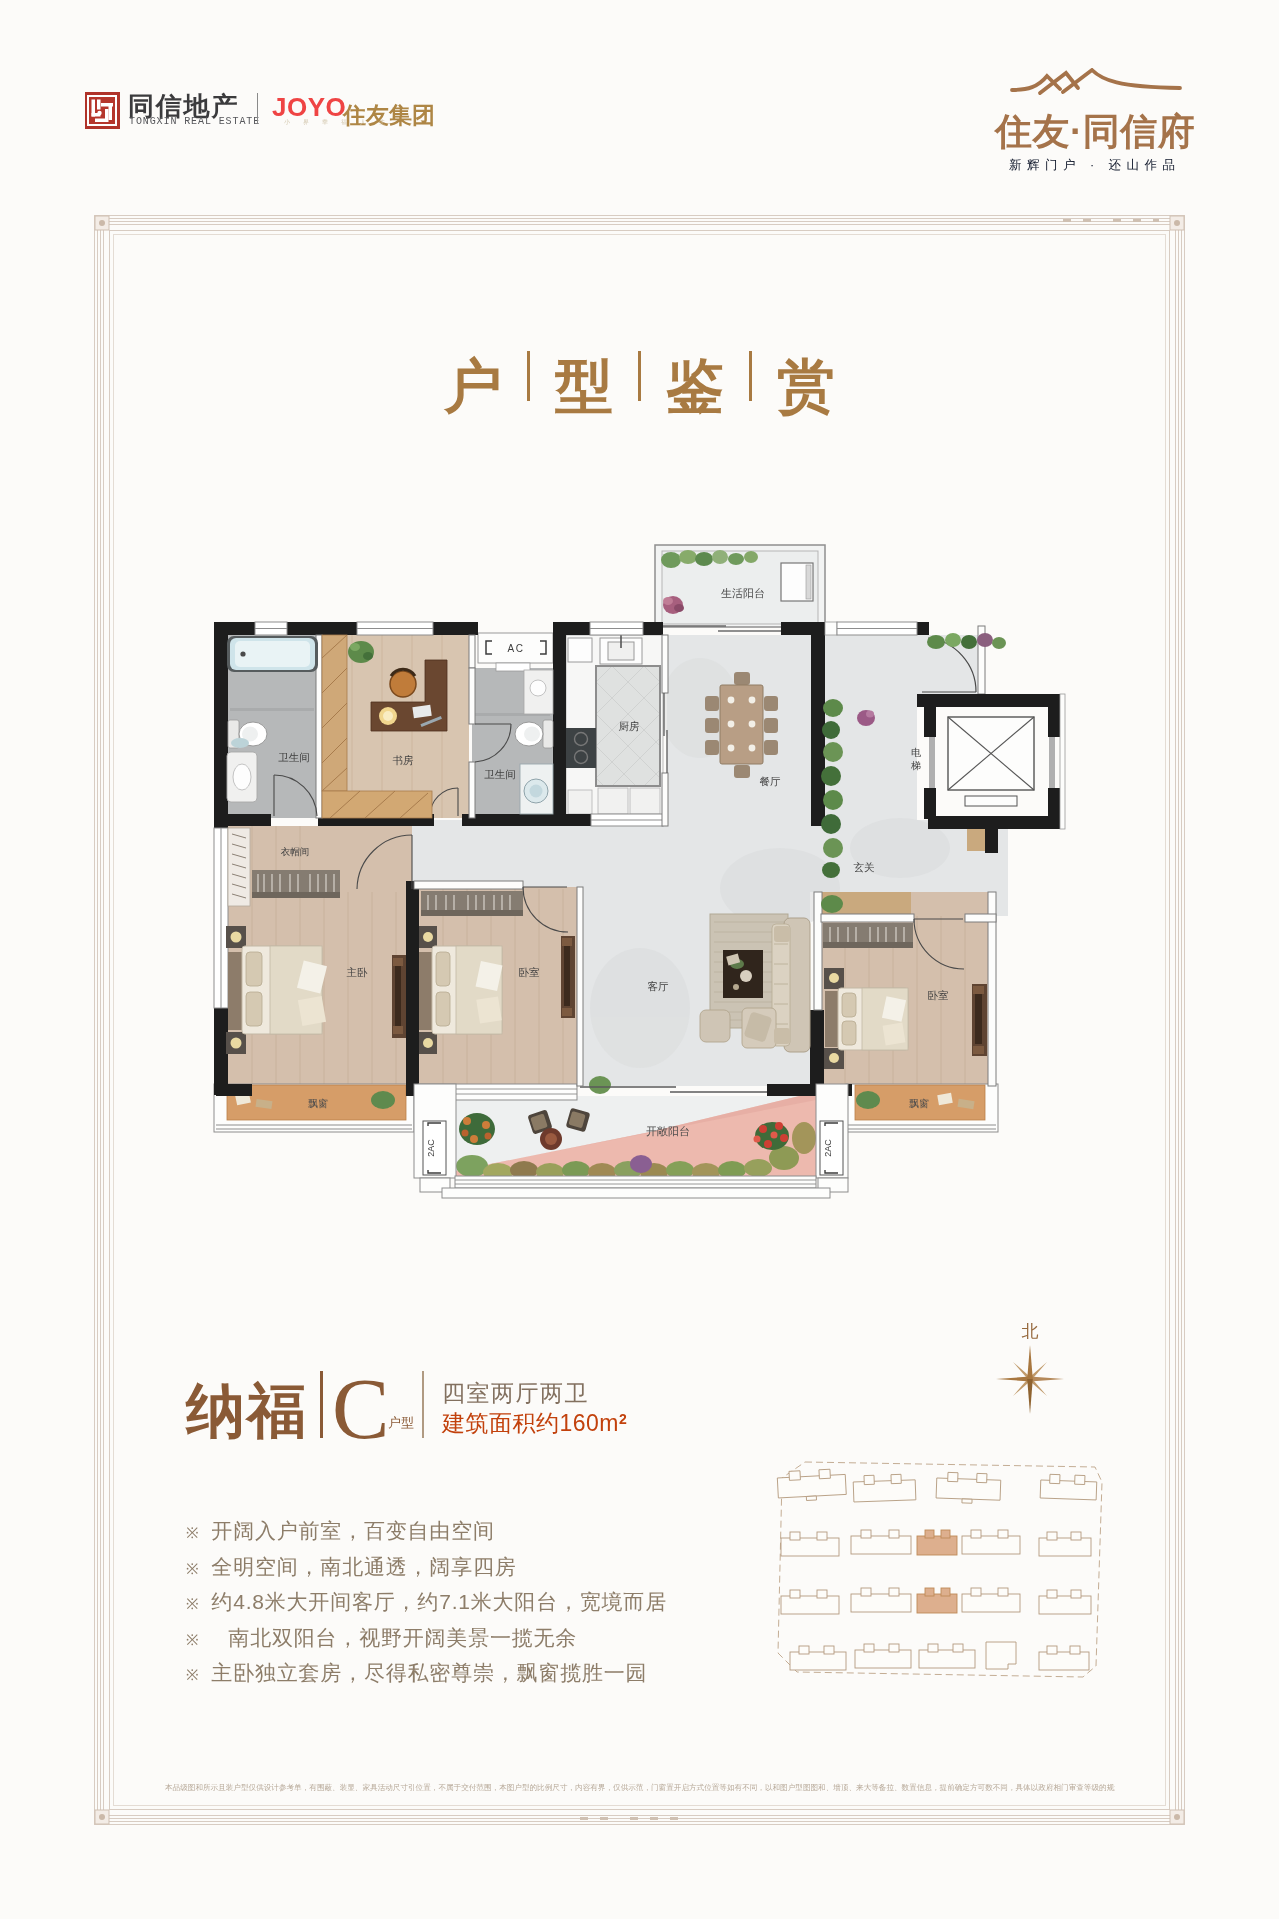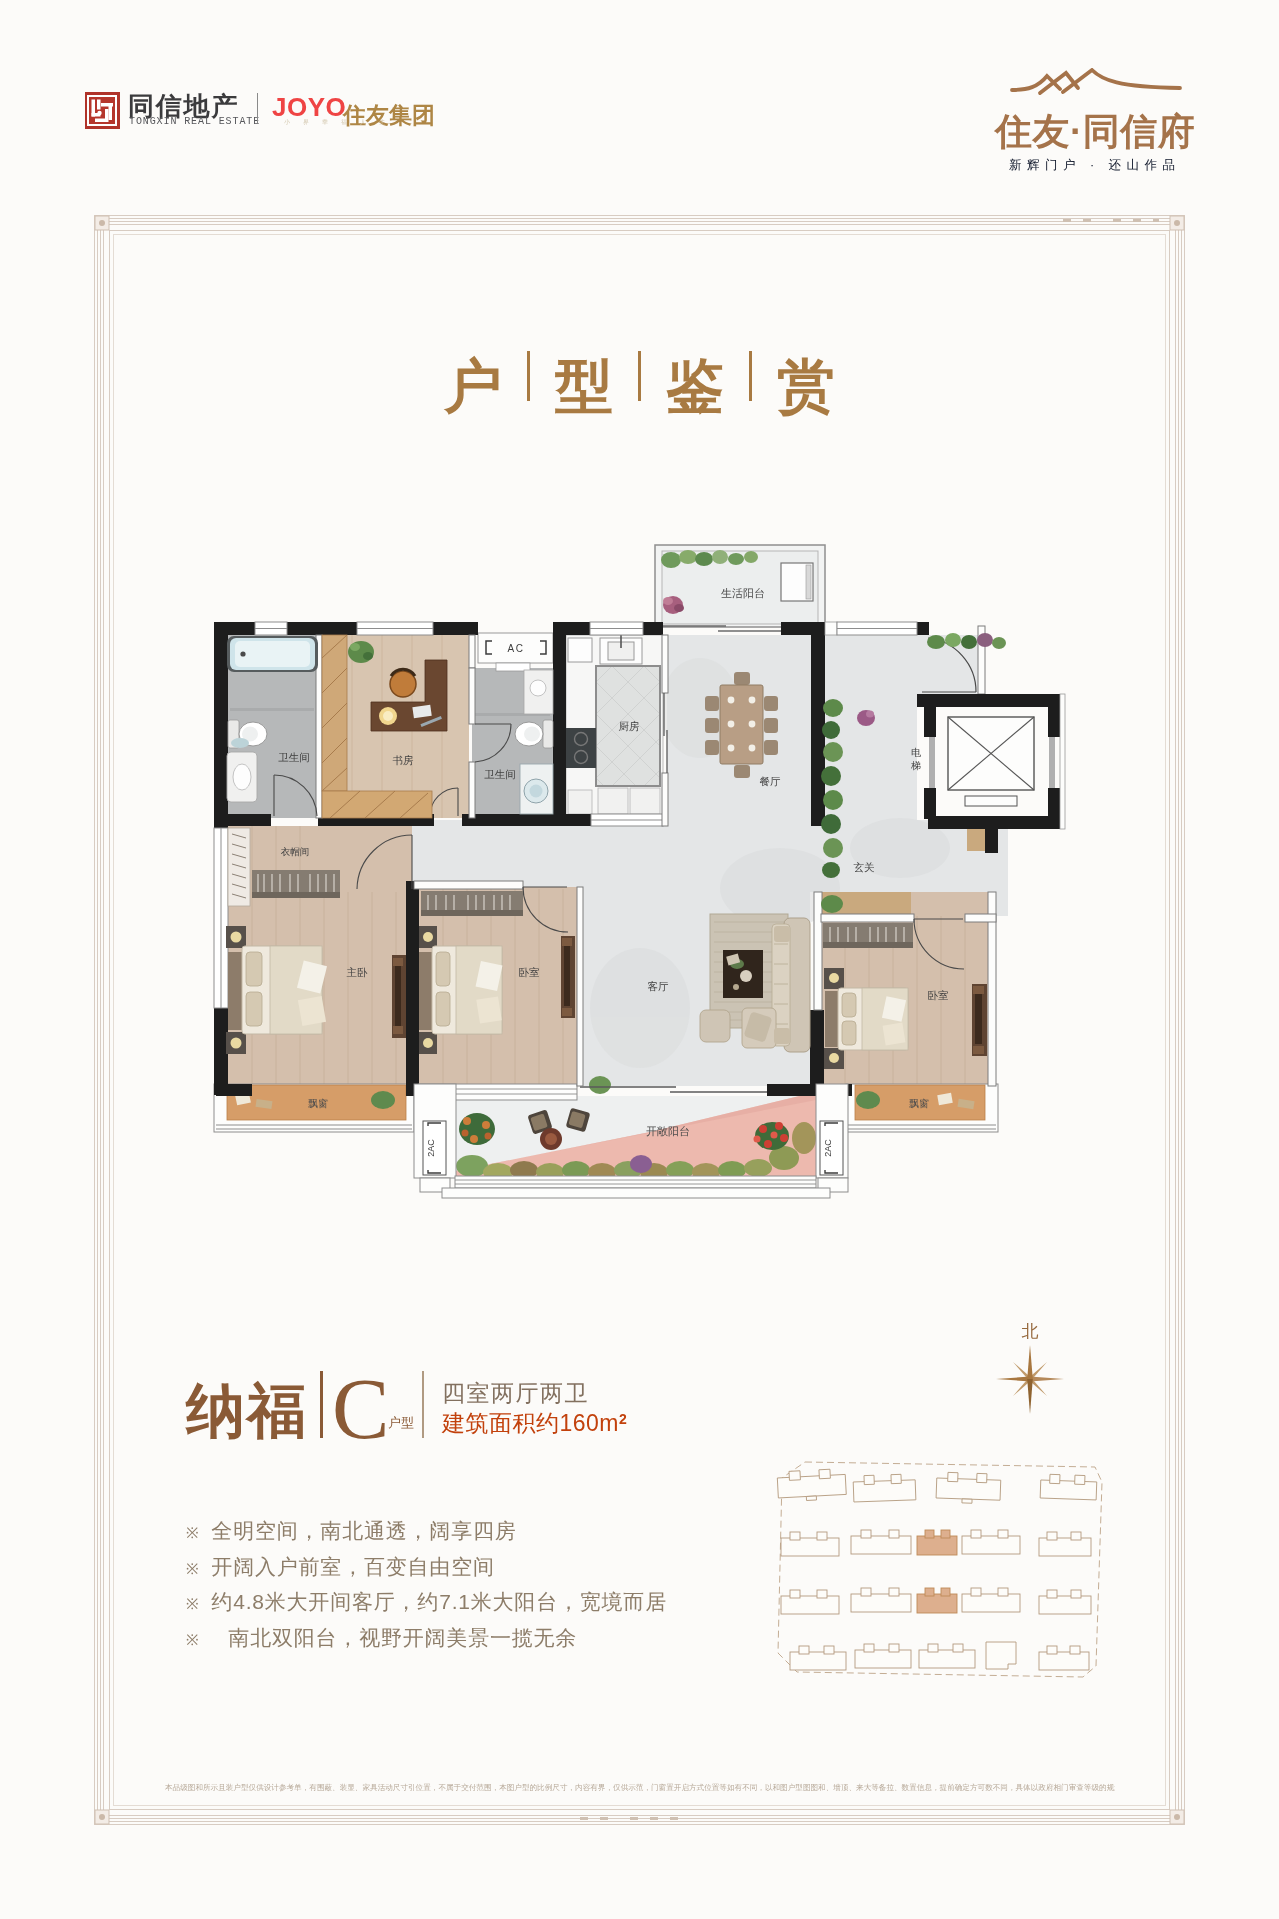--- a/index.html
+++ b/index.html
@@ -728,24 +728,25 @@
     <polygon points="33,81 48.8,62.8 51.2,65.2" fill="#c09a6a"></polygon>
     <polygon points="16,64 50,61.6 50,66.4" fill="#a8773f"></polygon>
     <polygon points="84,64 50,61.6 50,66.4" fill="#b5895a"></polygon>
     <polygon points="50,30 52.8,64 47.2,64" fill="#a8773f"></polygon>
     <polygon points="50,99 52.8,64 47.2,64" fill="#8f6330"></polygon>
   </g>
 </svg>
 </div>
 
 <div class="abs" style="left:186px;top:1514px;width:620px;font-size:21px;color:#8d7d69;letter-spacing:0.8px;line-height:33.5px;">
+  <div><span style="font-size:15px;">※</span><span style="margin-left:12px;">开阔入户前室，百变自由空间</span></div>
   <div><span style="font-size:15px;">※</span><span style="margin-left:12px;">全明空间，南北通透，阔享四房</span></div>
-  <div><span style="font-size:15px;">※</span><span style="margin-left:12px;">开阔入户前室，百变自由空间</span></div>
   <div><span style="font-size:15px;">※</span><span style="margin-left:12px;">约4.8米大开间客厅，约7.1米大阳台，宽境而居</span></div>
   <div><span style="font-size:15px;">※</span><span style="margin-left:29px;">南北双阳台，视野开阔美景一揽无余</span></div>
+  <div><span style="font-size:15px;">※</span><span style="margin-left:12px;">主卧独立套房，尽得私密尊崇，飘窗揽胜一园</span></div>
 </div>
 
 <div class="abs" style="left:765px;top:1450px;width:345px;height:235px;" id="siteplanwrap">
 <svg width="345" height="235" viewBox="0 0 345 235" id="siteplan">
 
 <path d="M 40 12 L 330 17 L 337 32 L 331 216 L 318 227 L 32 222 L 13 203 L 17 28 Z" fill="none" stroke="#c4ad94" stroke-width="1" stroke-dasharray="7 4"></path>
 <g fill="#fdfcf9" stroke="#b49a7e" stroke-width="0.9">
 
   <g transform="translate(12,22) rotate(-3)">
           <rect x="0" y="6" width="68" height="20"></rect>

